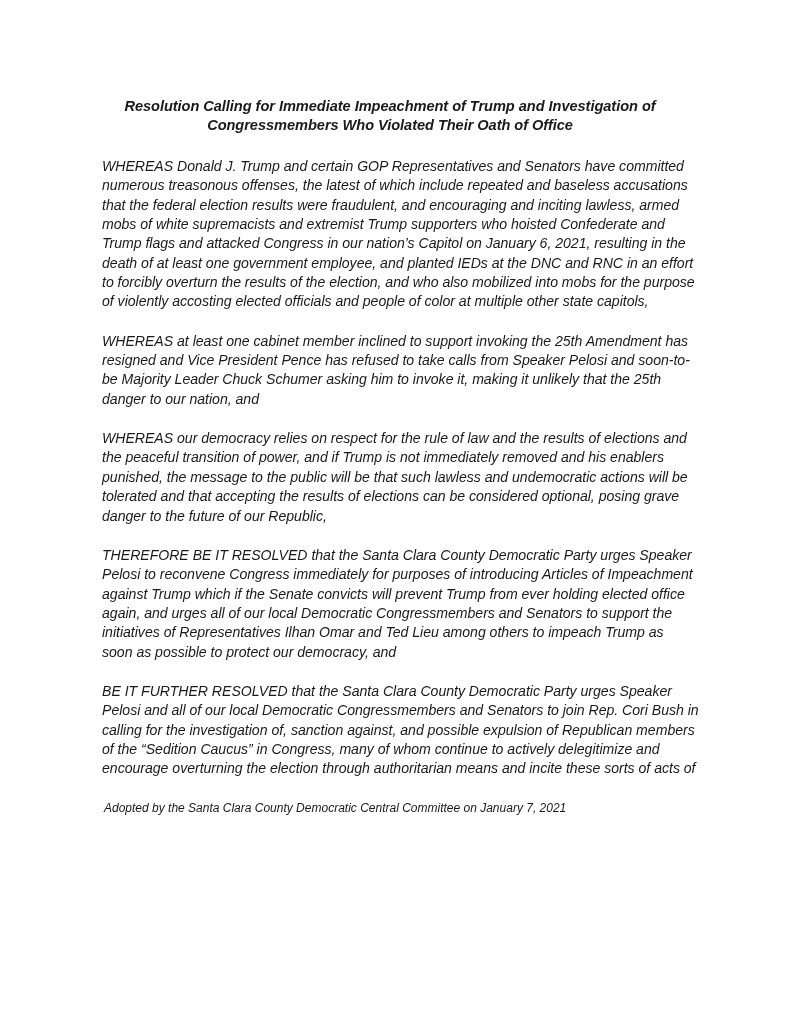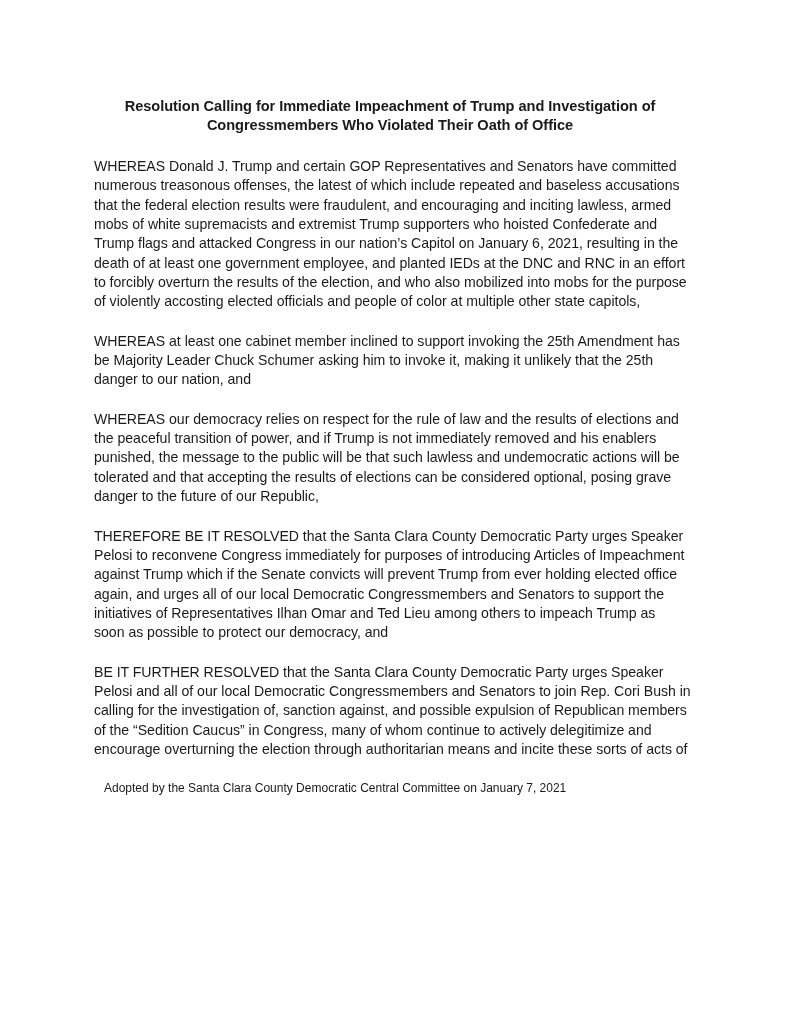--- a/index.html
+++ b/index.html
@@ -13,34 +13,35 @@
       position: relative;
       overflow: hidden;
       color: #1a1a1a;
       font-family: "Liberation Sans", sans-serif;
     }
     .page {
       position: absolute;
       left: 94px;
       top: 97px;
       width: 592px;
+      font-style: italic;
     }
     .title {
       font-weight: bold;
       font-size: 14.6px;
       line-height: 19px;
       text-align: center;
       margin: 0 0 22px 0;
       letter-spacing: -0.05px;
     }
     .title span { display: block; }
     .para {
       font-size: 14.1px;
       line-height: 19.35px;
-      margin: 0 0 20px 0;
+      margin: 0 0 20px 8px;
       letter-spacing: -0.02px;
     }
     .para span { display: block; white-space: nowrap; }
     .adopted {
       font-size: 12px;
       line-height: 19.35px;
       margin: 10px;
       white-space: nowrap;
     }
   </style>
@@ -59,20 +60,21 @@
     <span>that the federal election results were fraudulent, and encouraging and inciting lawless, armed</span>
     <span>mobs of white supremacists and extremist Trump supporters who hoisted Confederate and</span>
     <span>Trump flags and attacked Congress in our nation’s Capitol on January 6, 2021, resulting in the</span>
     <span>death of at least one government employee, and planted IEDs at the DNC and RNC in an effort</span>
     <span>to forcibly overturn the results of the election, and who also mobilized into mobs for the purpose</span>
     <span>of violently accosting elected officials and people of color at multiple other state capitols,</span>
   </p>
 
   <p class="para">
     <span>WHEREAS at least one cabinet member inclined to support invoking the 25th Amendment has</span>
+    <span>resigned and Vice President Pence has refused to take calls from Speaker Pelosi and soon-to-</span>
     <span>be Majority Leader Chuck Schumer asking him to invoke it, making it unlikely that the 25th</span>
     <span>danger to our nation, and</span>
   </p>
 
   <p class="para">
     <span>WHEREAS our democracy relies on respect for the rule of law and the results of elections and</span>
     <span>the peaceful transition of power, and if Trump is not immediately removed and his enablers</span>
     <span>punished, the message to the public will be that such lawless and undemocratic actions will be</span>
     <span>tolerated and that accepting the results of elections can be considered optional, posing grave</span>
     <span>danger to the future of our Republic,</span>

